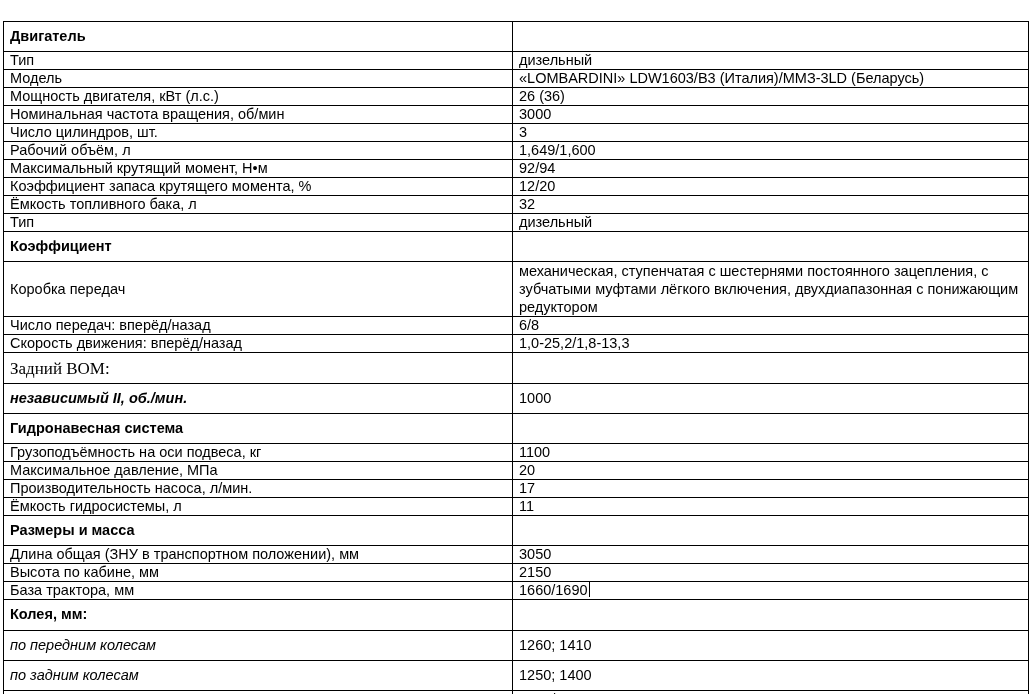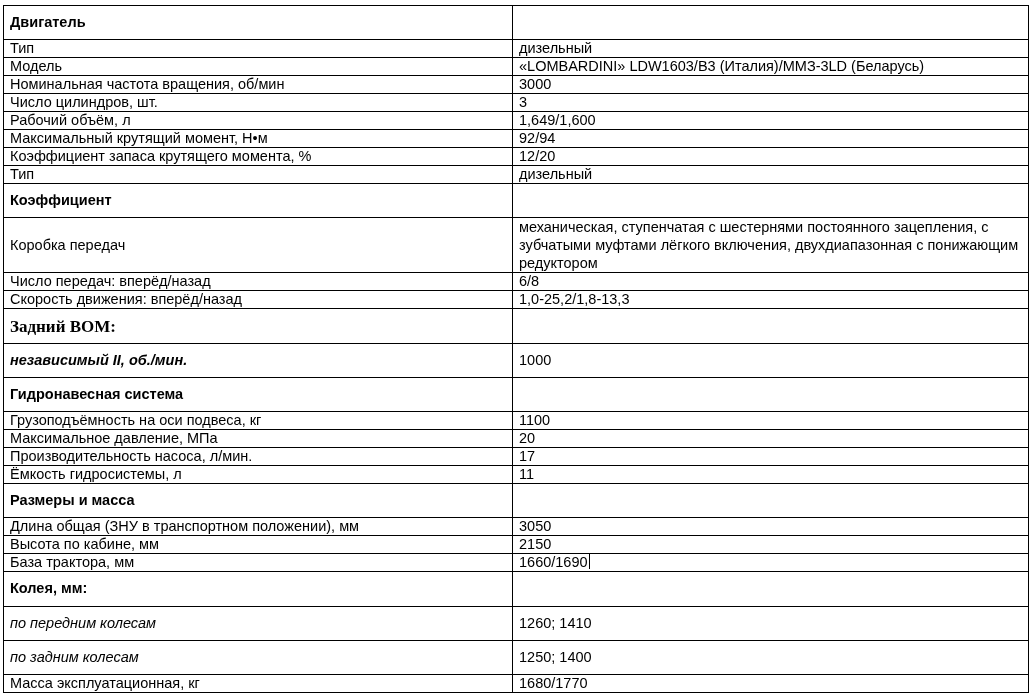--- a/index.html
+++ b/index.html
@@ -5,21 +5,21 @@
   html, body {
     margin: 0;
     padding: 0;
     width: 1032px;
     height: 694px;
     overflow: hidden;
     background: #ffffff;
   }
   .doc-page {
     position: absolute;
-    left: 0; top: 0;
+    left: 0; top: 16px;
     width: 1032px;
     height: 538px;
     background: #ffffff;
   }
   table.spec-table {
     position: absolute;
     left: 3px;
     top: 5px;
     width: 1025px;
     height: 688px;
@@ -42,21 +42,21 @@
   tr.r-normal td { height: 17px; }
   tr.r-tall td {
     height: 54px;
     white-space: normal;
     line-height: 18px;
     margin-top: 8px;
   }
   tr.r-section td.param { font-weight: bold; }
   tr.r-section-serif td.param {
     font-family: "Liberation Serif", "DejaVu Serif", serif;
-    font-weight: bold;
+    font-weight: normal;
     font-size: 17px;
   }
   tr.r-bold-italic td.param {
     font-weight: bold;
     font-style: italic;
   }
   tr.r-italic td.param { font-style: italic; }
   .caret {
     display: inline-block;
     width: 1.4px;
@@ -82,38 +82,46 @@
         </tr>
         <tr class="r-normal">
           <td class="param"><span>Тип</span></td>
           <td class="value"><span>дизельный</span></td>
         </tr>
         <tr class="r-normal">
           <td class="param"><span>Модель</span></td>
           <td class="value"><span>«LOMBARDINI» LDW1603/B3 (Италия)/ММЗ-3LD (Беларусь)</span></td>
         </tr>
         <tr class="r-normal">
+          <td class="param"><span>Мощность двигателя, кВт (л.с.)</span></td>
+          <td class="value"><span>26 (36)</span></td>
+        </tr>
+        <tr class="r-normal">
           <td class="param"><span>Номинальная частота вращения, об/мин</span></td>
           <td class="value"><span>3000</span></td>
         </tr>
         <tr class="r-normal">
           <td class="param"><span>Число цилиндров, шт.</span></td>
           <td class="value"><span>3</span></td>
         </tr>
         <tr class="r-normal">
           <td class="param"><span>Рабочий объём, л</span></td>
           <td class="value"><span>1,649/1,600</span></td>
         </tr>
         <tr class="r-normal">
           <td class="param"><span>Максимальный крутящий момент, Н•м</span></td>
           <td class="value"><span>92/94</span></td>
         </tr>
         <tr class="r-normal">
           <td class="param"><span>Коэффициент запаса крутящего момента, %</span></td>
           <td class="value"><span>12/20</span></td>
+        </tr>
+        <tr class="r-normal">
+          <td class="param"><span>Ёмкость топливного бака, л</span></td>
+          <td class="value"><span>32</span></td>
         </tr>
         <tr class="r-normal">
           <td class="param"><span>Тип</span></td>
           <td class="value"><span>дизельный</span></td>
         </tr>
         <tr class="r-section">
           <td class="param"><span>Коэффициент</span></td>
           <td class="value"><span></span></td>
         </tr>
         <tr class="r-normal r-tall">

